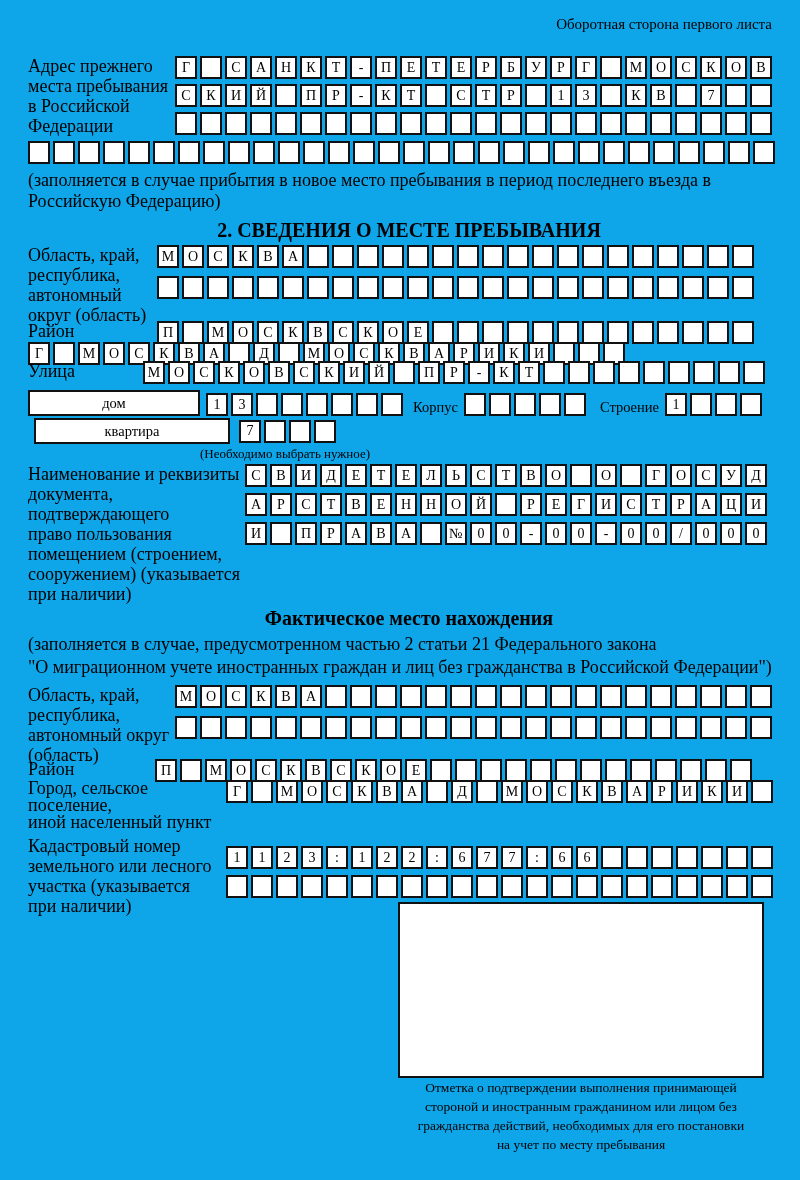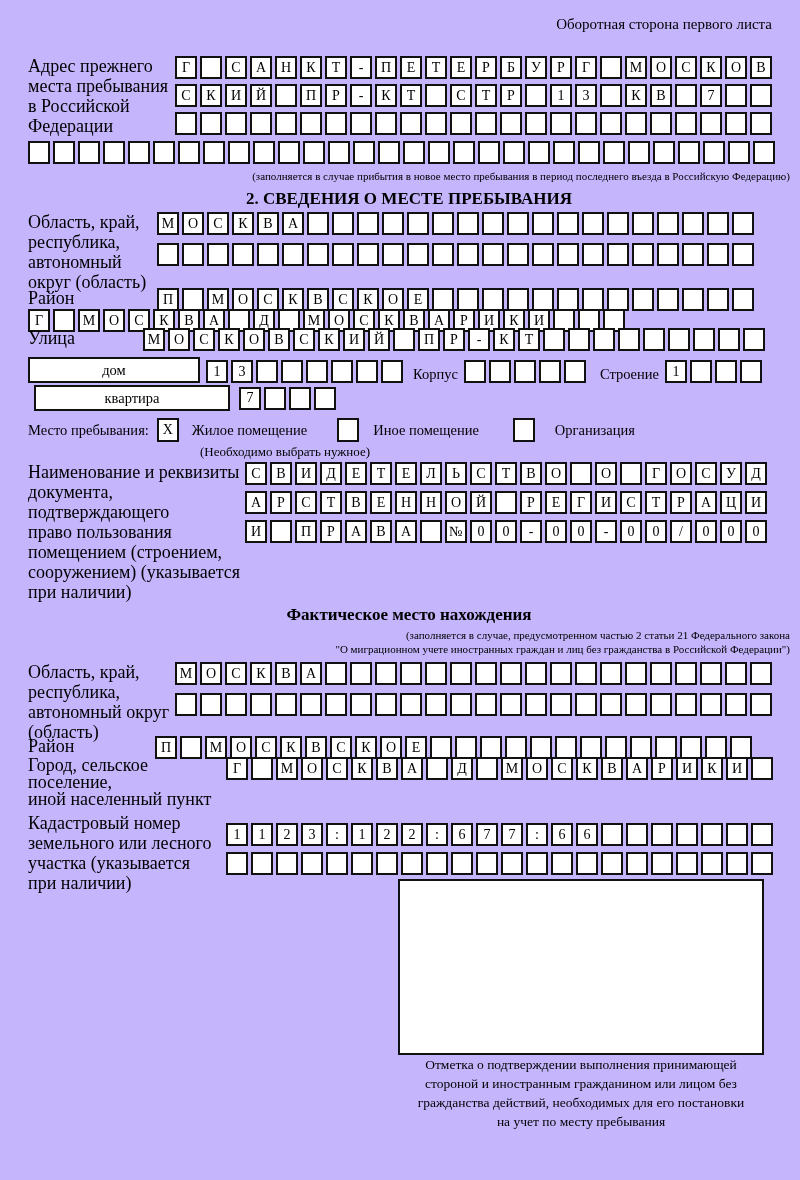--- a/index.html
+++ b/index.html
@@ -1,21 +1,21 @@
 <!DOCTYPE html>
 <html><head>
 <meta charset="utf-8">
 <style>
   html,body { margin:0; padding:0; background:#fff; }
   .page {
     position:relative;
     width:800px; height:1180px;
     box-sizing:border-box;
     padding:16px 10px 4px 28px;
-    background:#c4b5fd;
+    background:#0ea5e9;
     color:#000;
     font-family:"Liberation Serif","DejaVu Serif",serif;
     overflow:hidden;
   }
   .hdr-note { text-align:right; padding-right:18px; font-size:15px; }
   .frow { display:flex; align-items:flex-start; }
   .flabel { white-space:pre-line; font-size:18px; line-height:20px; flex:none; }
   .w115{width:115px}.w127{width:127px}.w129{width:129px}.w147{width:147px}.w198{width:198px}.w217{width:217px}
   .cells { display:flex; gap:3px; }
   .cell {
@@ -29,22 +29,22 @@
     height:26px; border:2px solid #111; box-sizing:border-box;
     display:flex; align-items:center; justify-content:center;
     font-size:14.5px; flex:none; background:#fff;
   }
   .chk {
     flex:none; width:22px; height:24px;
     border:2px solid #111; box-sizing:border-box;
     display:flex; align-items:center; justify-content:center;
     font-size:14px; background:#fff;
   }
-  .center-note { text-align:right; font-size:11px; }
-  .sec-title { text-align:center; font-weight:bold; font-size:17px; }
+  .center-note { text-align:left; font-size:18px; }
+  .sec-title { text-align:center; font-weight:bold; font-size:20px; }
   .left-note { font-size:13.5px; }
   .inline-lbl { font-size:14.5px; }
   .stamp-box { width:366px; height:176px; border:2px solid #111; box-sizing:border-box; margin-left:370px; background:#fff; }
   .stamp-caption {
     width:430px; margin-left:338px; 
     text-align:center; font-size:13.5px; line-height:19px; white-space:pre-line;
   }
 </style>
 </head>
 <body>
@@ -358,29 +358,20 @@
   <div class="frow" style="margin-top:2px; align-items:center">
     <div class="wide-box" style="width:196px; margin-left:6px">квартира</div>
     <div class="cells" style="margin-left:9px">
         <div class="cell">7</div>
         <div class="cell"></div>
         <div class="cell"></div>
         <div class="cell"></div>
       </div>
   </div>
 
-  <div class="frow" style="margin-top:7px; align-items:center">
-    <div class="inline-lbl">Место пребывания:</div>
-    <div class="chk" style="margin-left:8px">X</div>
-    <div class="inline-lbl" style="margin-left:13px">Жилое помещение</div>
-    <div class="chk" style="margin-left:30px"></div>
-    <div class="inline-lbl" style="margin-left:14px">Иное помещение</div>
-    <div class="chk" style="margin-left:34px"></div>
-    <div class="inline-lbl" style="margin-left:20px">Организация</div>
-  </div>
   <div class="left-note" style="margin-left:172px; margin-top:2px; font-size:13px">(Необходимо выбрать нужное)</div>
 
   <div class="frow" style="margin-top:2px">
     <div class="flabel w217">Наименование и реквизиты
 документа, подтверждающего
 право пользования
 помещением (строением,
 сооружением) (указывается
 при наличии)</div>
     <div class="cellcol" style="gap:6px">

